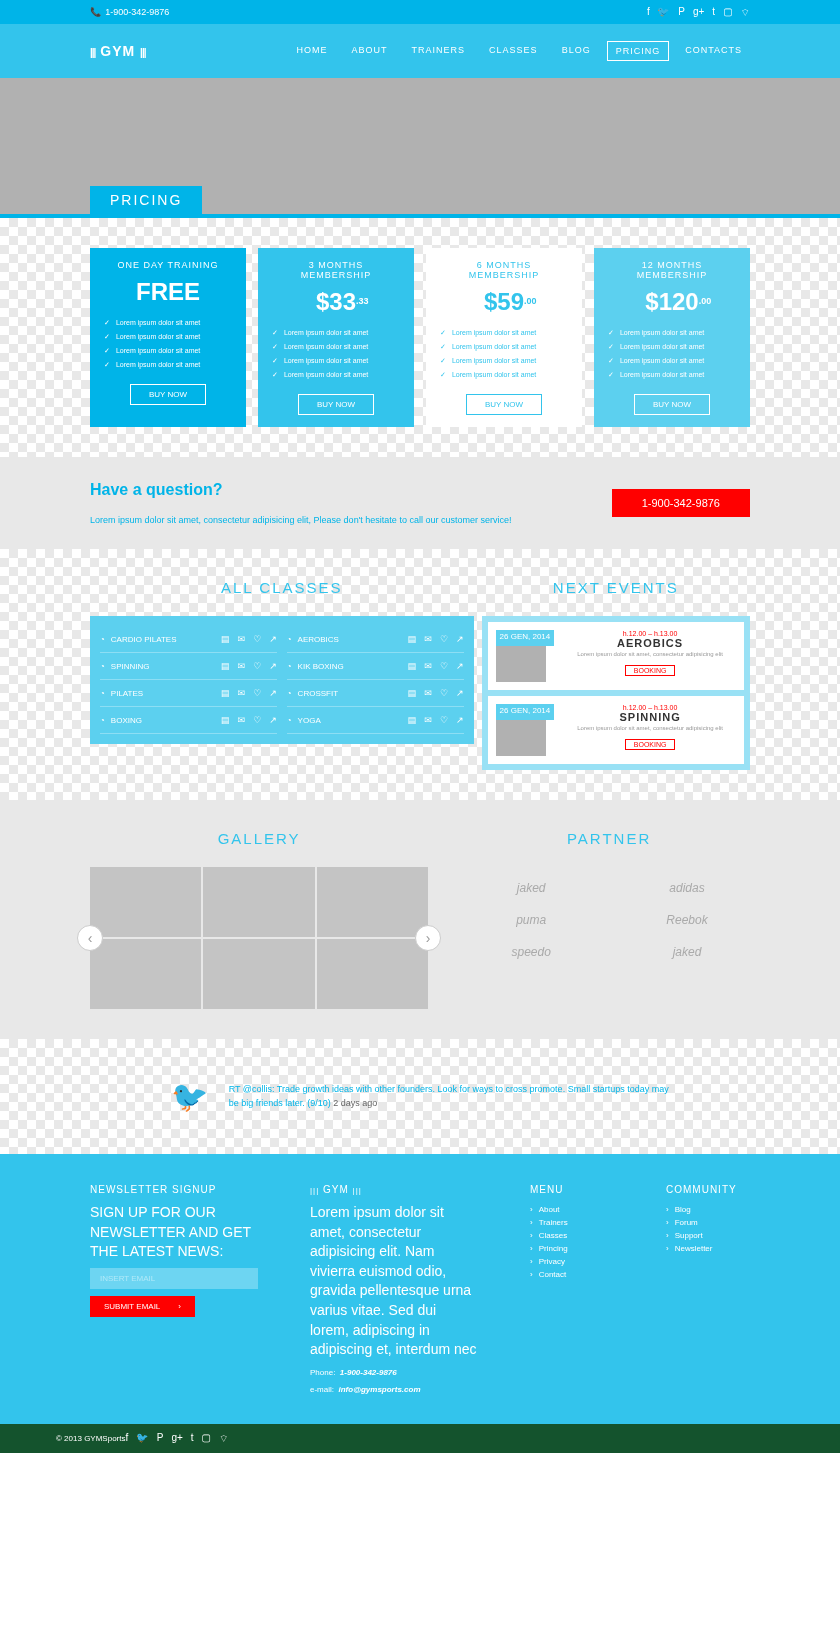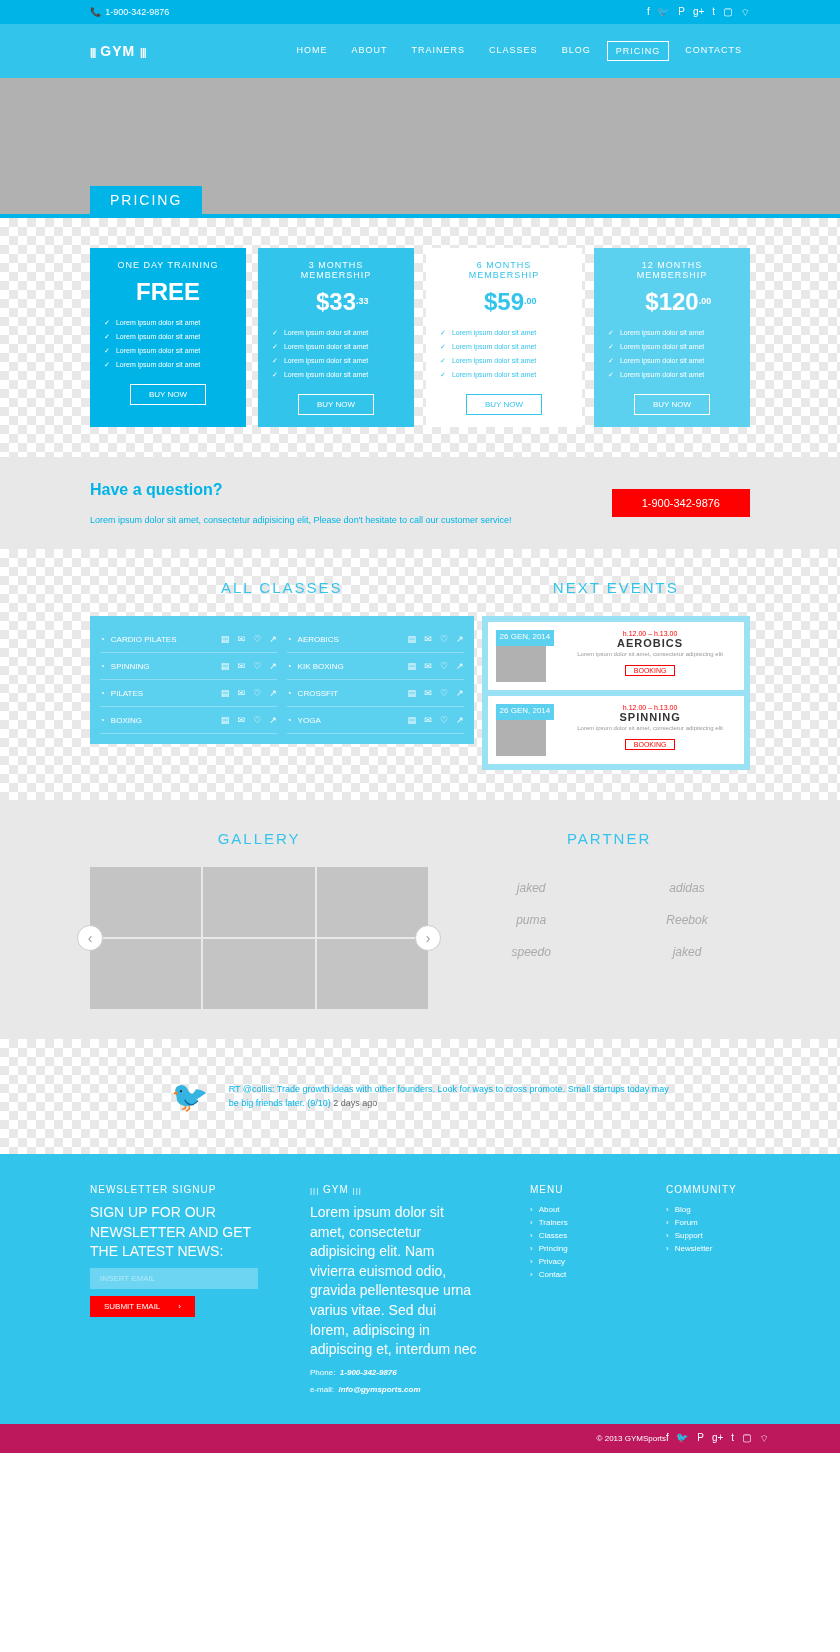--- a/index.html
+++ b/index.html
@@ -71,21 +71,21 @@
 .fcol{flex:1}
 .fcol h5{font-size:10px;letter-spacing:1px;margin-bottom:8px;font-weight:400}
 .fcol p{font-size:14px;line-height:1.4;margin-bottom:6px}
 .fcol .input{background:#6dd5f2;padding:6px 10px;font-size:8px;margin:6px 0;color:#b0e9f9}
 .fcol .submit{background:#ff0000;color:#fff;padding:6px 14px;font-size:8px;display:inline-flex;align-items:center;gap:18px;cursor:pointer}
 .fcol ul{list-style:none}
 .fcol ul li{font-size:8px;padding:2px 0}
 .fcol ul li:before{content:"›";margin-right:6px}
 .fcol .contact{font-size:8px;margin-top:8px}
 .fcol .contact b{font-weight:bold;font-style:italic}
-.bottombar{background:#be185d;padding:8px 71px;display:flex;justify-content:flex-end;align-items:center;color:#fff;font-size:8px}
+.bottombar{background:#14532d;padding:8px 56px;display:flex;justify-content:flex-start;align-items:center;color:#fff;font-size:8px}
 </style>
 </head>
 <body>
 
 <div class="topbar">
   <div class="phone">
       <span>📞</span>
       <span>1-900-342-9876</span>
     </div>
   <div class="social">

